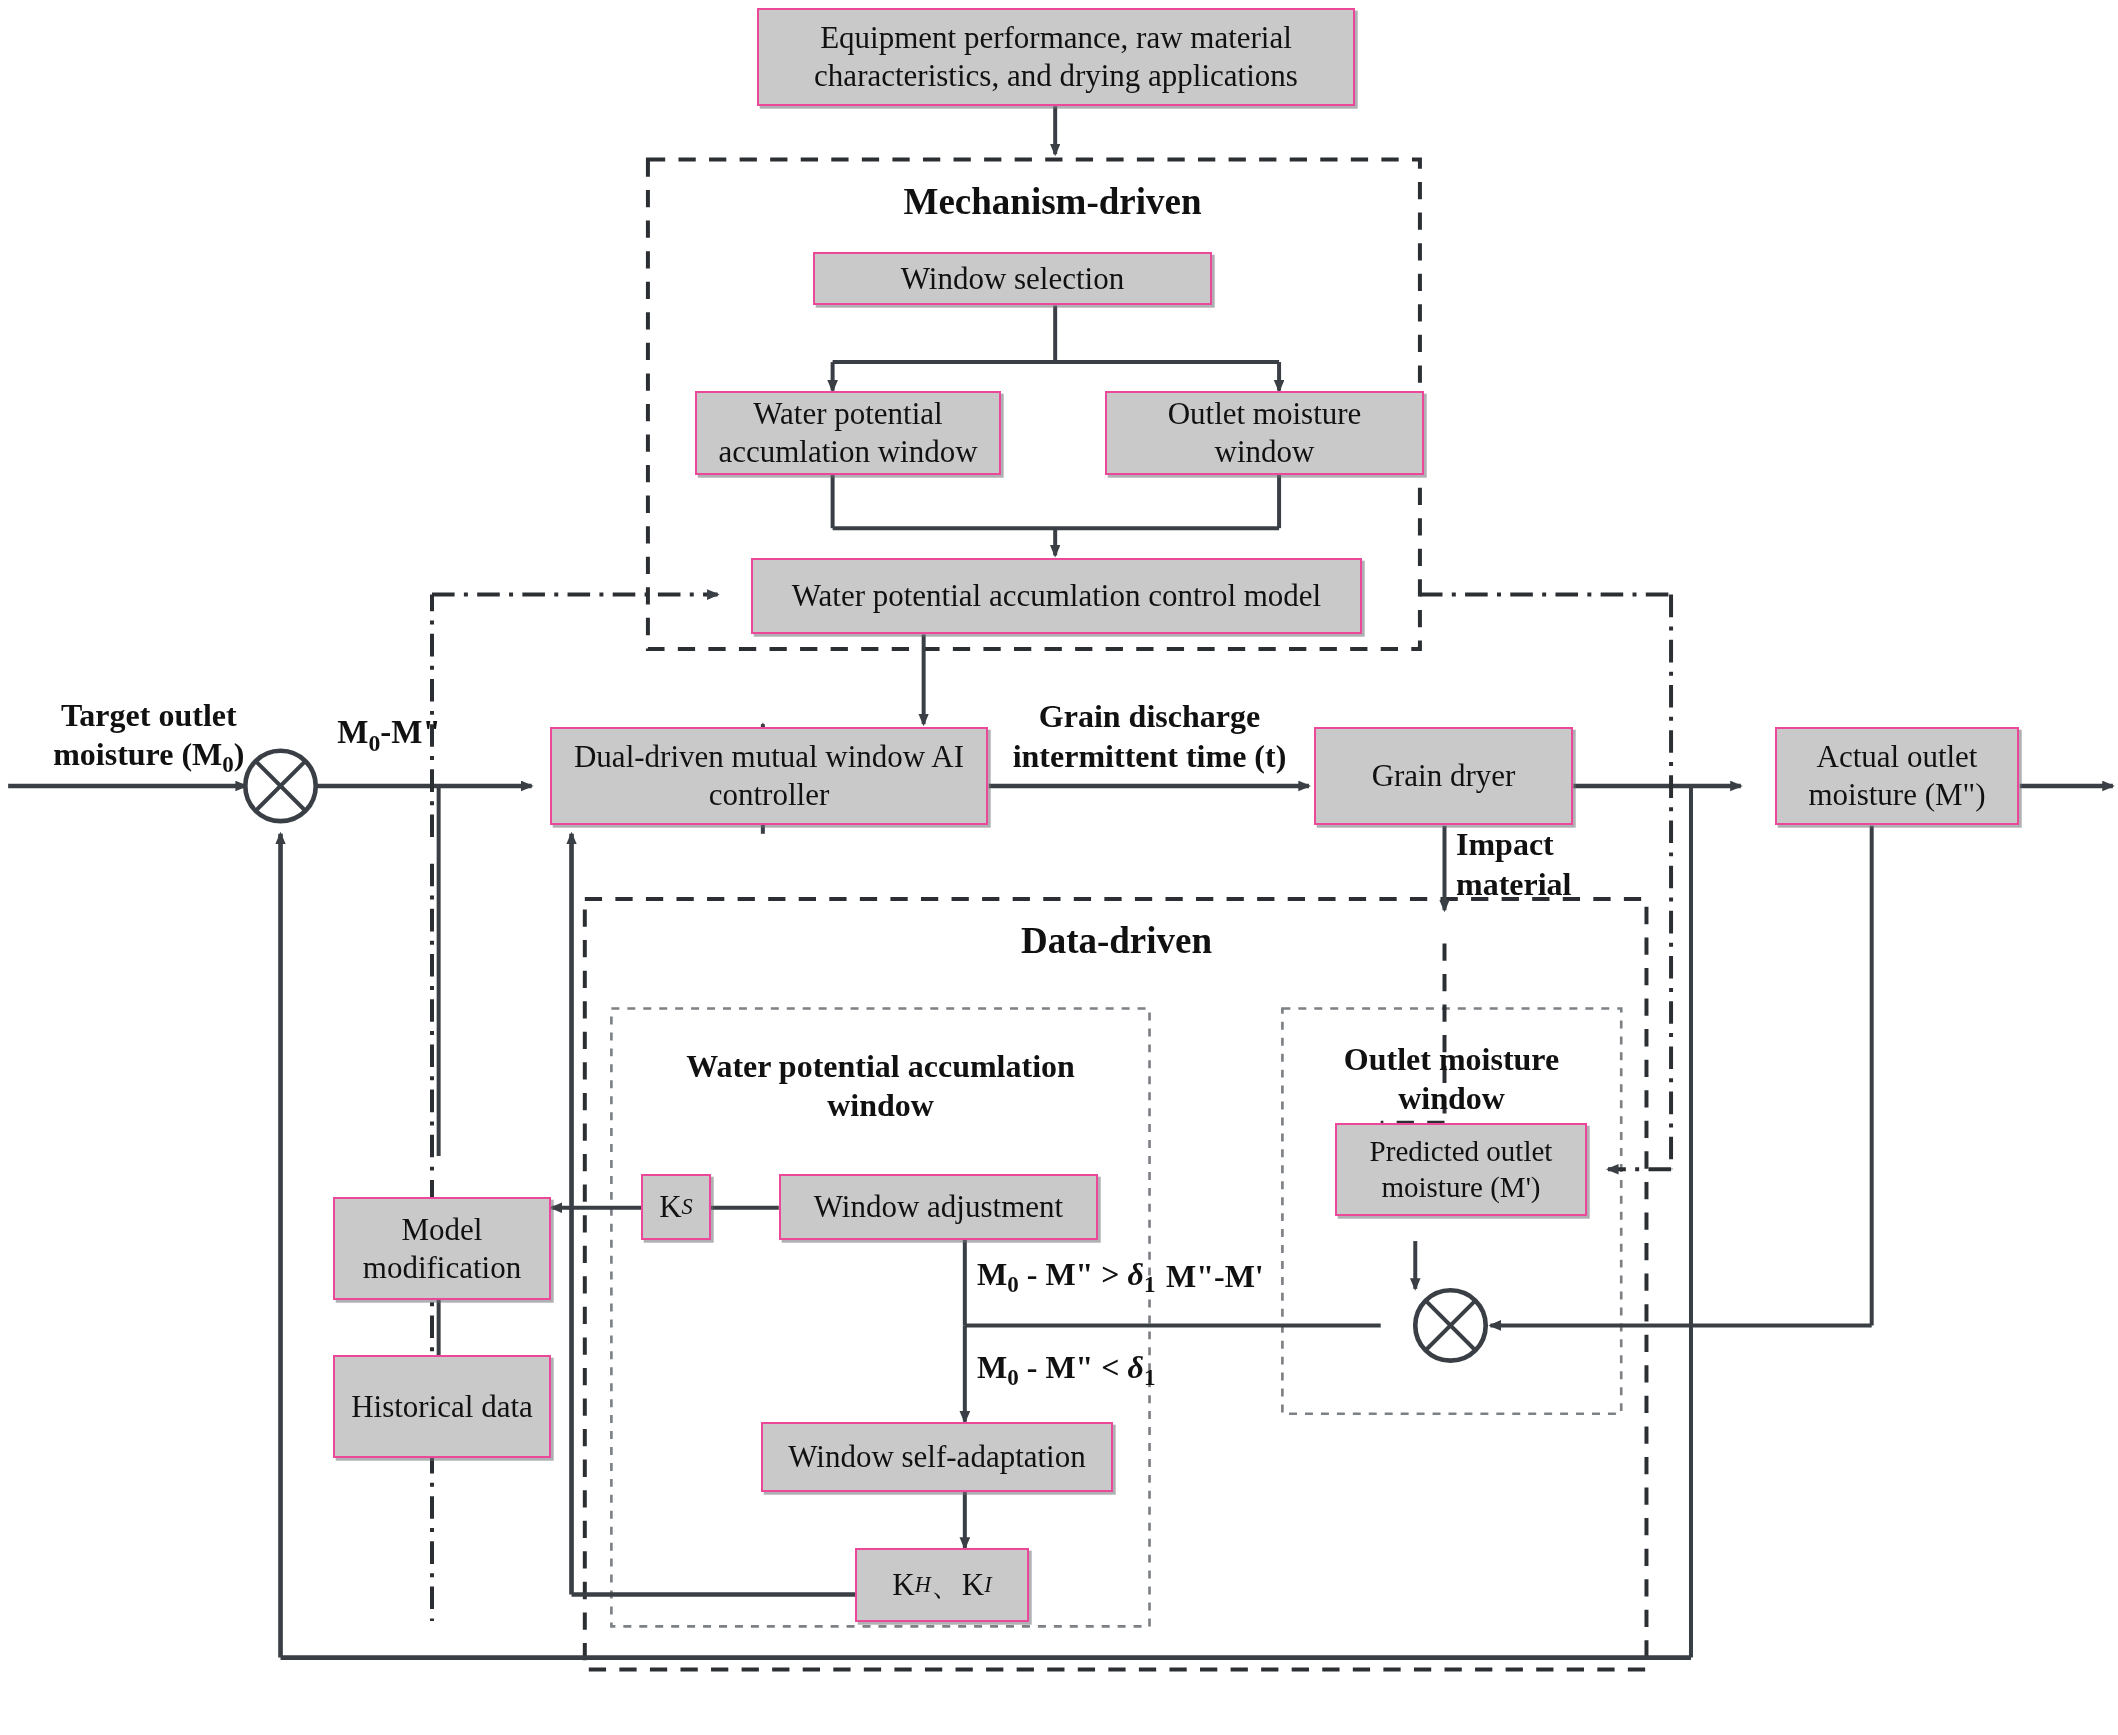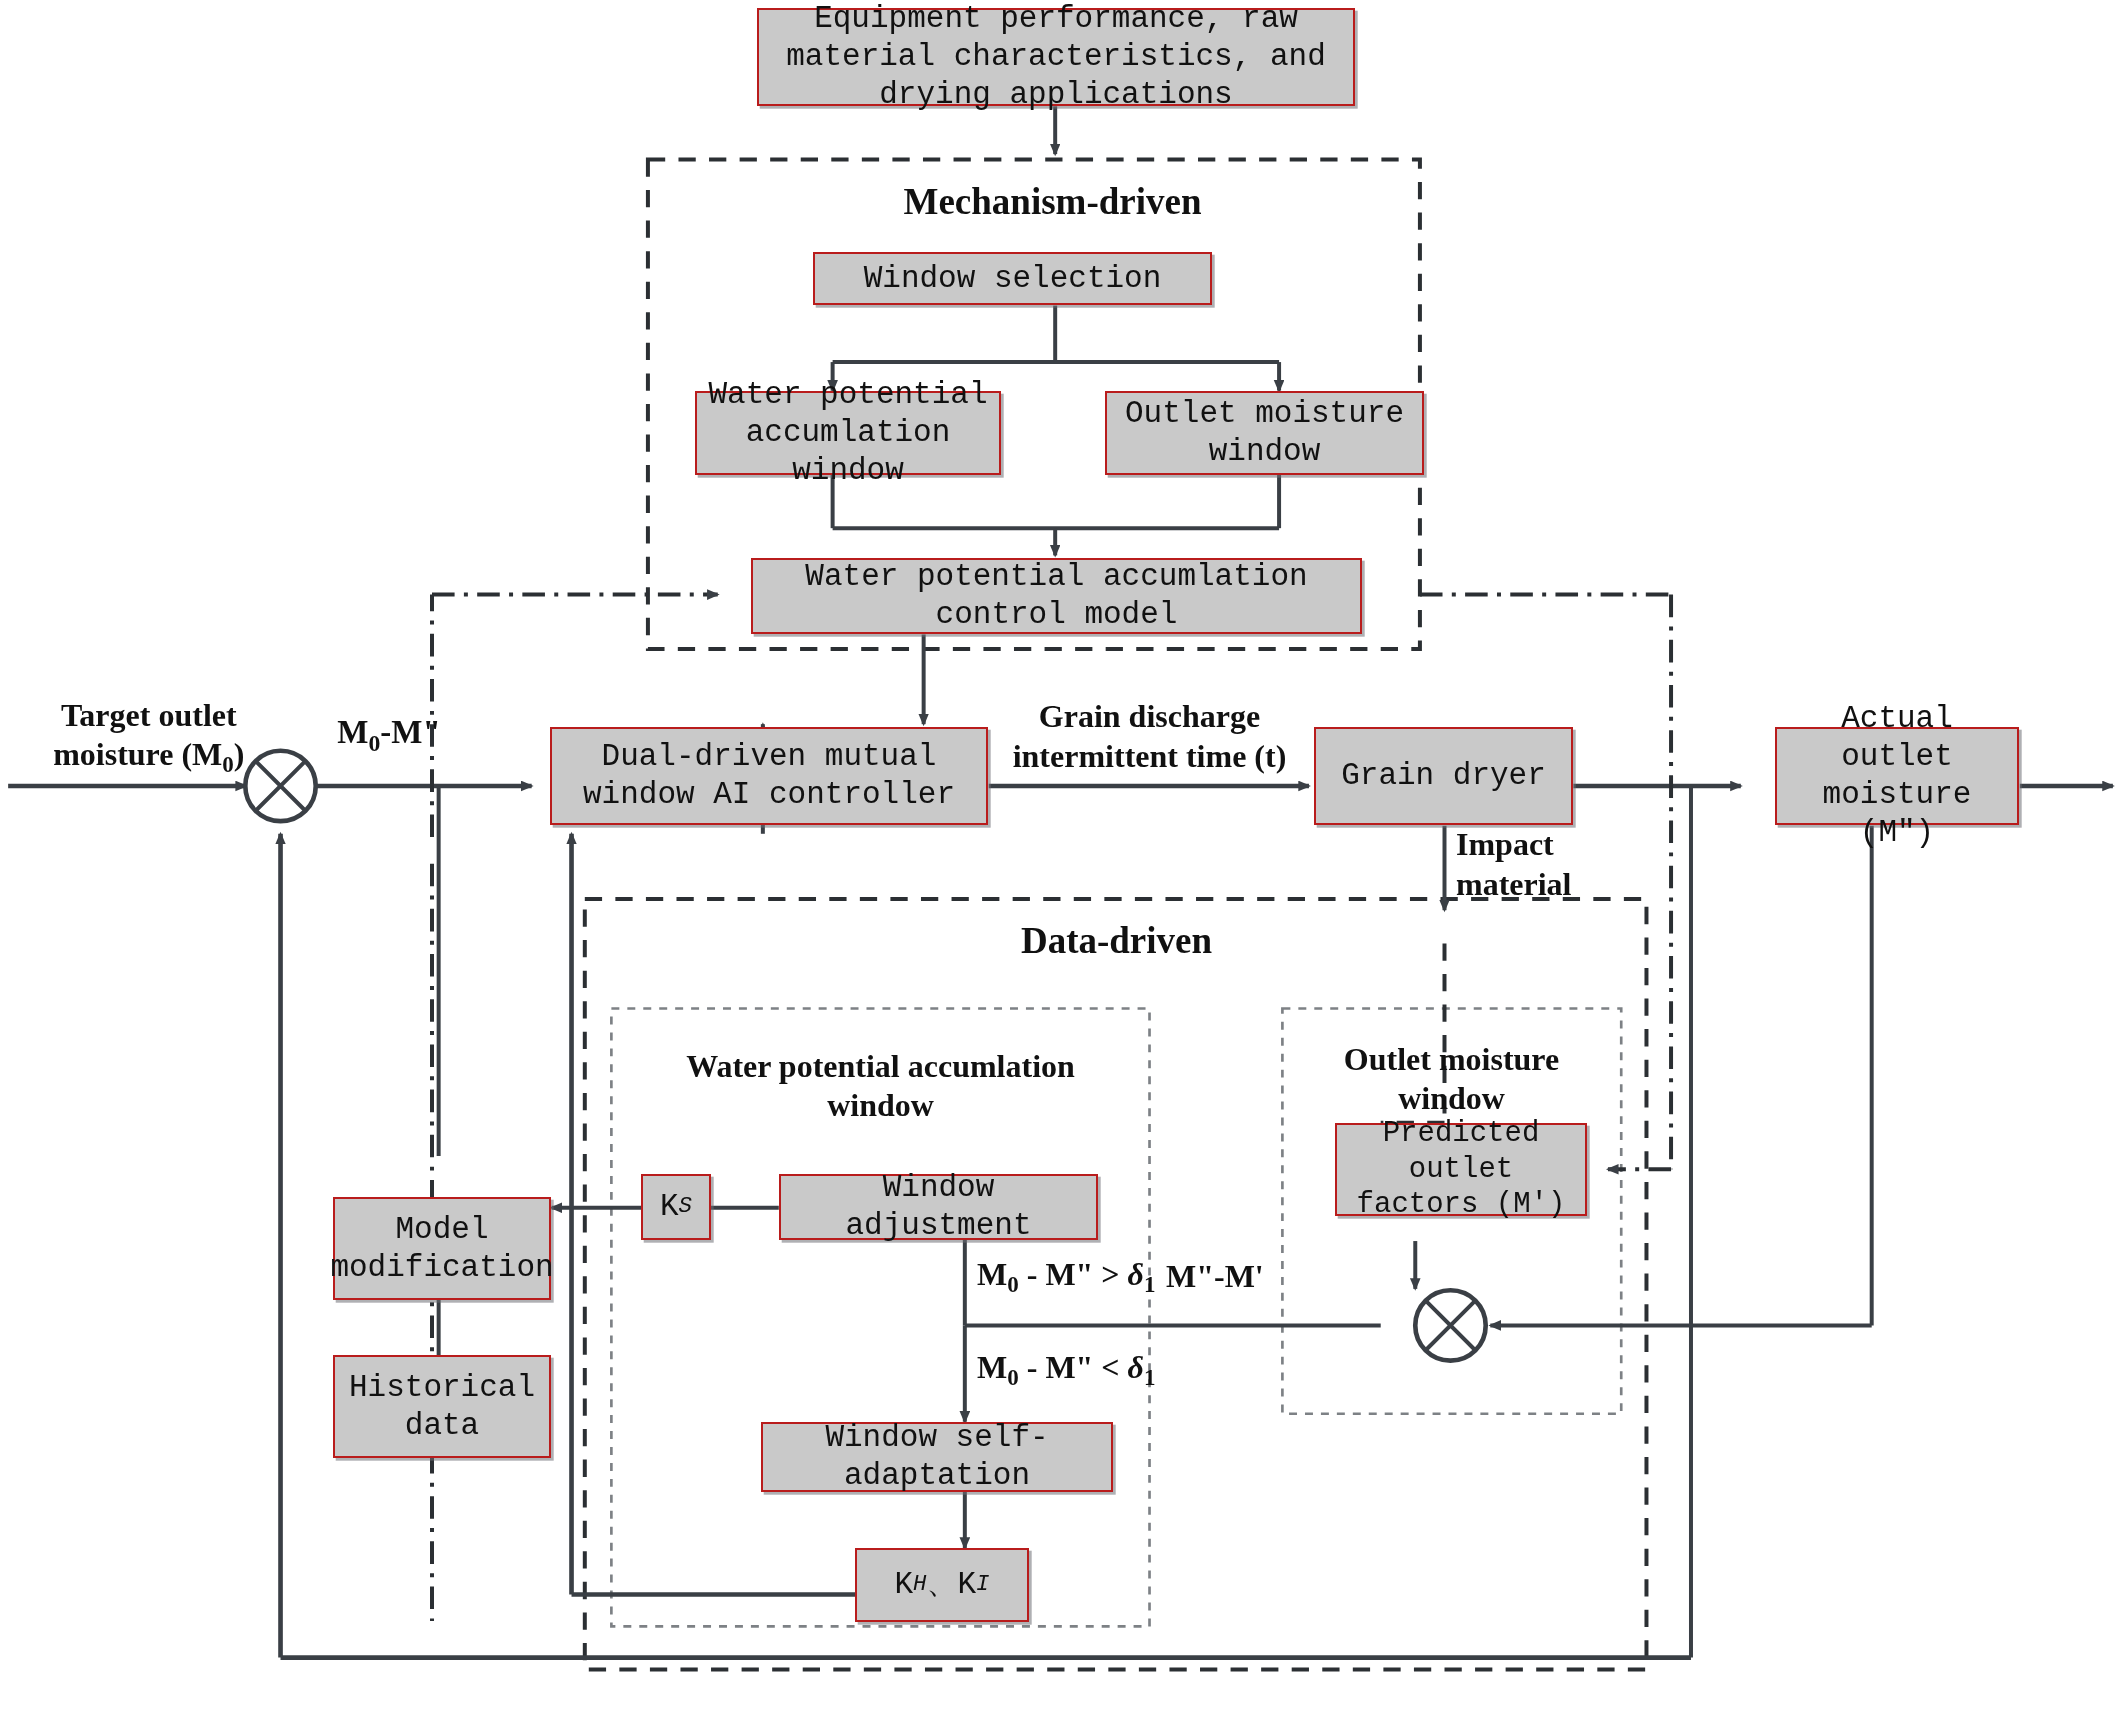--- a/index.html
+++ b/index.html
@@ -5,23 +5,22 @@
   html,body{margin:0;padding:0;background:#ffffff;}
   body{font-family:"Liberation Serif", serif;}
   #stage{position:relative;width:2119px;height:1736px;background:#fff;overflow:hidden;}
   svg{position:absolute;left:0;top:0;width:2119px;height:1736px;}
   .boxtext{
     position:absolute;display:flex;align-items:center;justify-content:center;
     text-align:center;font-family:"Liberation Serif", serif;color:#111;
     line-height:1.22;box-sizing:border-box;
   }
   .grey-box{
-    background:#c9c9c9;border:2px solid #b91c1c;
+    background:#c9c9c9;border:2px solid #ec4899;
     box-shadow:2.7px 2.7px 0 0 rgba(110,112,116,0.55);
-    font-family:Liberation Mono, monospace;
   }
   .plain-label{background:transparent;border:none;box-shadow:none;}
   .bold{font-weight:bold;}
   .sub{font-size:0.72em;vertical-align:sub;}
   .ital{font-style:italic;}
 </style>
 </head>
 <body>
 
 <div id="stage">
@@ -156,21 +155,21 @@
   <div class="boxtext grey-box" style="left:761px;top:1422px;width:352px;height:70px;font-size:31px;">Window self-adaptation</div>
 
   <div class="boxtext grey-box" style="left:855px;top:1548px;width:174px;height:74px;font-size:31px;">
     <span>K</span>
       <span class="sub ital">H</span>
       <span> 、 </span>
       <span>K</span>
       <span class="sub ital">I</span>
   </div>
 
-  <div class="boxtext grey-box" style="left:1335px;top:1123px;width:252px;height:93px;font-size:29px;padding:0 6.6px;">Predicted outlet factors (M')</div>
+  <div class="boxtext grey-box" style="left:1335px;top:1123px;width:252px;height:93px;font-size:29px;padding:0 6.6px;">Predicted outlet moisture (M')</div>
 
   <div class="boxtext plain-label bold" style="left:830px;top:178px;width:445px;height:47px;font-size:37px;">Mechanism-driven</div>
 
   <div class="boxtext plain-label bold" style="left:917px;top:917px;width:399px;height:47px;font-size:37px;">Data-driven</div>
 
   <div class="boxtext plain-label bold" style="left:678px;top:1043px;width:405px;height:86px;font-size:32px;">Water potential accumlation window</div>
 
   <div class="boxtext plain-label bold" style="left:1292px;top:1036px;width:319px;height:86px;font-size:32px;">Outlet moisture window</div>
 
   <div class="boxtext plain-label bold" style="left:13.3px;top:694px;width:239px;height:86px;font-size:32px;text-align:center;justify-content:flex-start;margin-left:16px;">

